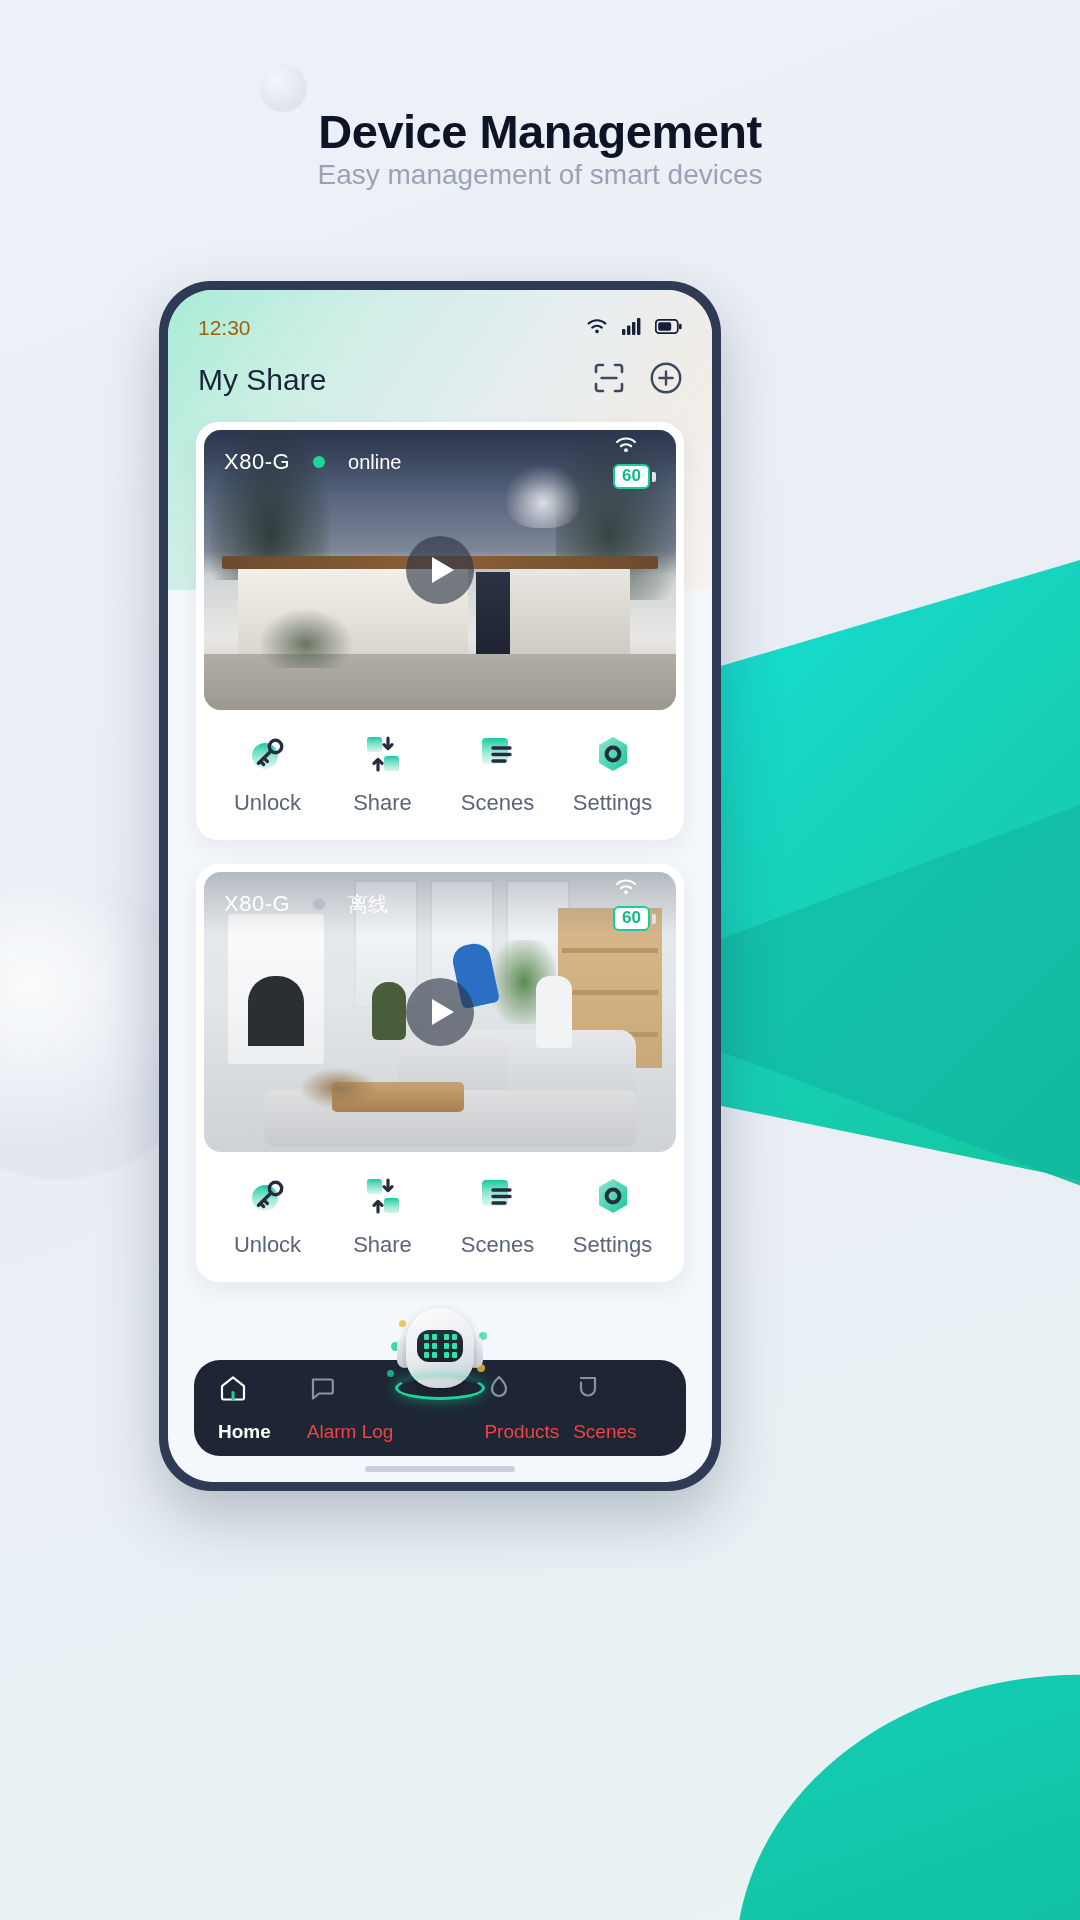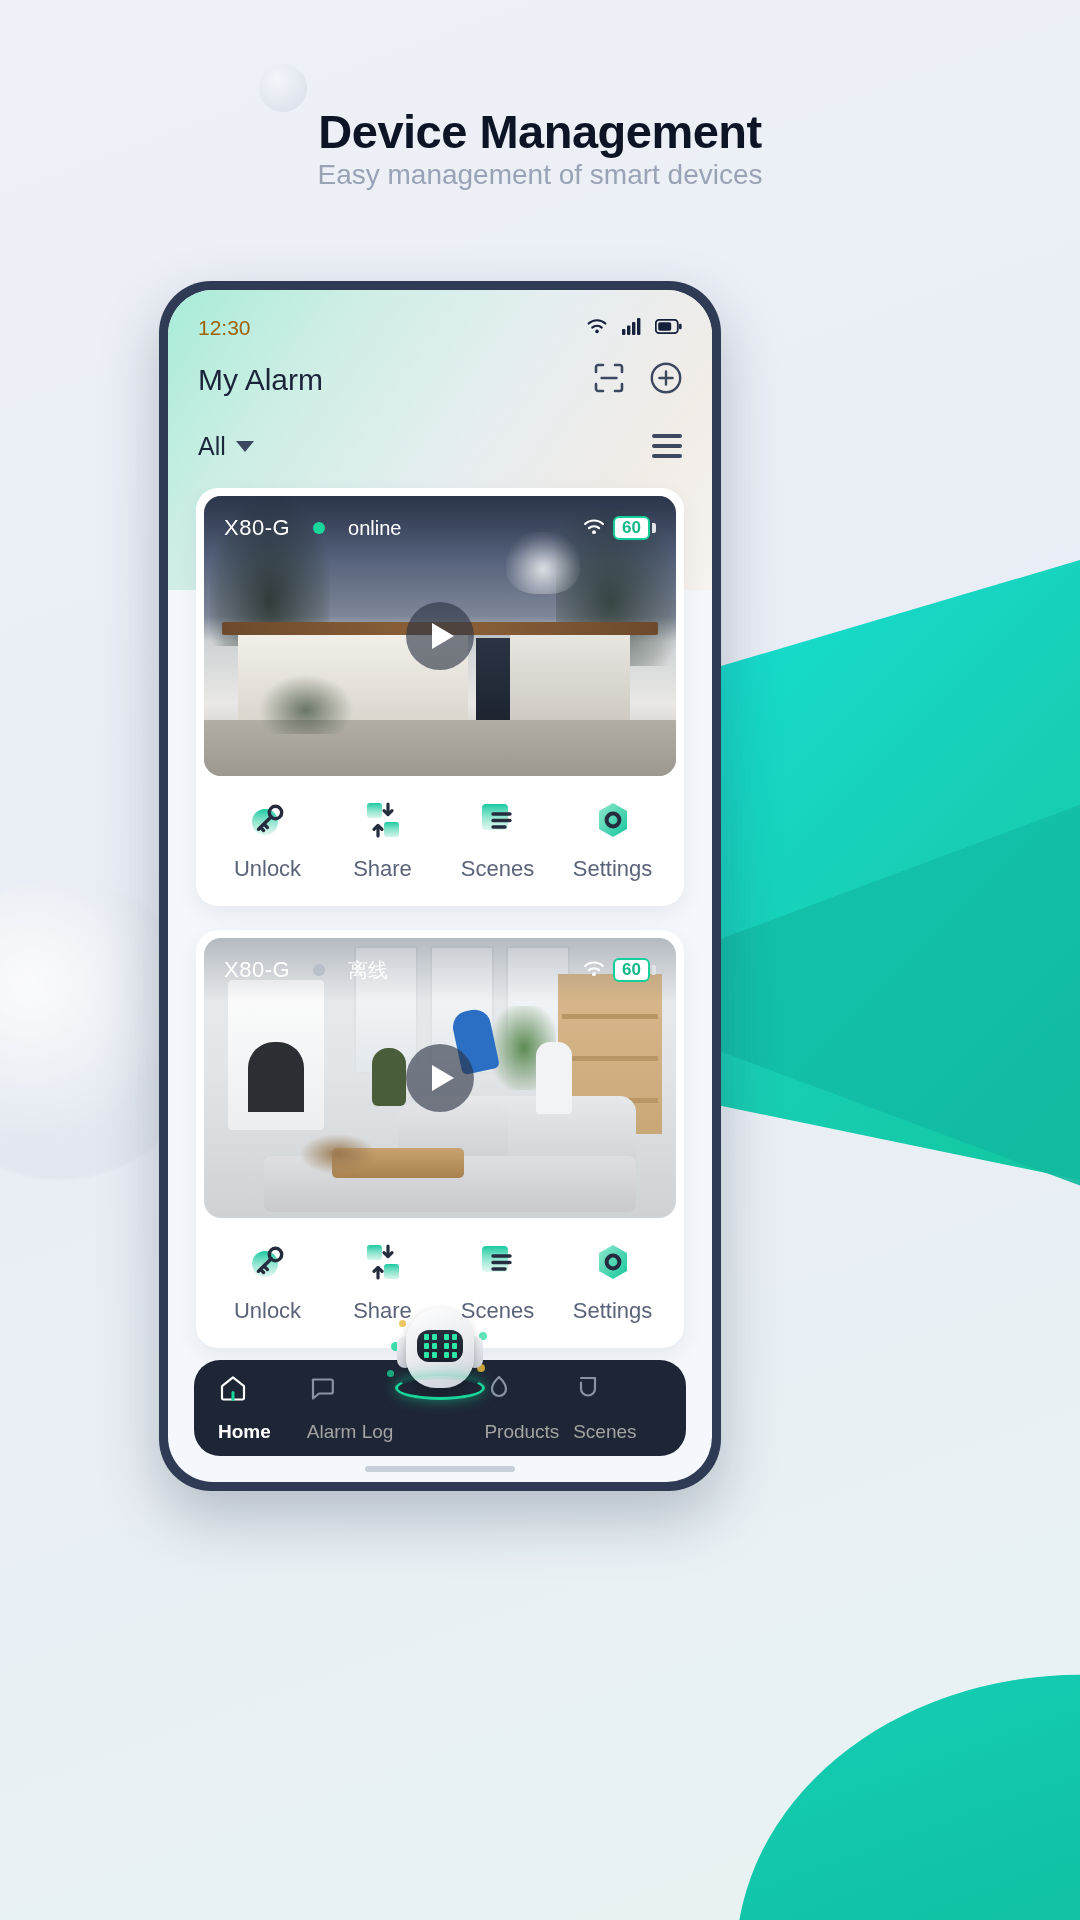--- a/index.html
+++ b/index.html
@@ -142,21 +142,21 @@
      background:radial-gradient(ellipse at 50% 50%, #9a7a51, transparent 72%); }
 
   .dev-head{ position:absolute; top:0; left:0; right:0; height:64px;
      display:flex; align-items:center; justify-content:space-between; padding:0 20px;
      background:linear-gradient(180deg,rgba(18,26,44,.42),rgba(18,26,44,0)); }
   .dev-head.light{ background:linear-gradient(180deg,rgba(60,70,85,.30),rgba(60,70,85,0)); }
   .dev-left{ display:flex; align-items:center; gap:23px; }
   .dev-name{ font-size:22px; color:#fff; font-weight:400; letter-spacing:.5px; }
   .dot{ width:12px; height:12px; border-radius:50%; display:inline-block; }
   .dev-state{ font-size:20px; color:#fff; }
-  .dev-right{ display:flex; align-items:center; gap:6px; }
+  .dev-right{ display:flex; gap:6px;flex-direction:column; }
   .batt{ display:flex; align-items:center; }
   .batt-body{ border:2px solid #13cf9a; border-radius:6px; background:#fff;
      padding:1px 7px; font-size:17px; color:#13b98a; font-weight:700; line-height:1.1;}
   .batt-cap{ width:4px;height:10px;background:#dfe3e6;border-radius:0 2px 2px 0;margin-left:2px;}
 
   .playbtn{ position:absolute; left:50%; top:50%; transform:translate(-50%,-50%);
      width:68px;height:68px;border-radius:50%;background:rgba(42,50,66,.62);
      display:flex;align-items:center;justify-content:center; }
   .playbtn .tri{ width:0;height:0;border-left:22px solid #fff;
      border-top:13px solid transparent;border-bottom:13px solid transparent; margin-left:6px;}
@@ -164,21 +164,21 @@
   .actions{ display:flex; justify-content:space-around; padding:22px 6px 24px 6px; }
   .action{ display:flex; flex-direction:column; align-items:center; gap:14px; width:118px;}
   .action-label{ font-size:22px; color:#5a6378; }
   .ic{ width:44px; height:44px; position:relative; }
 
   
   .bottomwrap{ padding:0 26px 26px 26px; position:relative; }
   .navbar{ background:#1e2635; border-radius:26px; height:96px;
      display:flex; align-items:center; justify-content:space-between; padding:0 24px; position:relative; }
   .navitem{ display:flex; flex-direction:column; align-items:flex-start; gap:14px; width:96px; }
-  .navitem .lab{ font-size:19px; color:#a3a3a3; }
+  .navitem .lab{ font-size:19px; color:#ef4444; }
   .navitem.active .lab{ color:#fff; font-weight:700; }
   .nav-spacer{ width:96px; }
   .fab{ position:absolute; left:50%; transform:translateX(-50%); top:-52px;
      width:104px; height:124px; display:flex; align-items:flex-start; justify-content:center; }
   .robot{ position:relative; width:86px; height:88px; }
   .robot .helm{ position:absolute; left:9px; top:0; width:68px;height:80px;
      border-radius:34px 34px 30px 30px;
      background:linear-gradient(160deg,#ffffff 0%,#e8eaee 55%,#c9ced6 100%);
      box-shadow:0 4px 10px rgba(0,0,0,.25);}
   .robot .visor{ position:absolute; left:20px; top:22px; width:46px;height:32px;
@@ -239,48 +239,37 @@
          <svg width="27" height="15" viewBox="0 0 27 15">
                 <rect x="0.8" y="0.8" width="22" height="13.4" rx="3.4" stroke="#16203a" stroke-width="1.8" fill="none"></rect>
                 <rect x="3.2" y="3.2" width="13" height="8.6" rx="1.8" fill="#16203a"></rect>
                 <rect x="24" y="4.8" width="2.6" height="5.4" rx="1.2" fill="#16203a"></rect>
               </svg>
        </span>
      </div>
    </div>
 
    <div class="appbar">
-     <div class="home-title">My Alarm</div>
+     <div class="home-title">My Share</div>
      <div class="appbar-actions">
        <span>
          <svg width="30" height="30" viewBox="0 0 30 30">
                 <path d="M2 9V4.2A2.2 2.2 0 014.2 2H9M21 2h4.8A2.2 2.2 0 0128 4.2V9M28 21v4.8a2.2 2.2 0 01-2.2 2.2H21M9 28H4.2A2.2 2.2 0 012 25.8V21" stroke="#3c4760" stroke-width="2.6" fill="none" stroke-linecap="round"></path>
                 <path d="M7.5 15h15" stroke="#3c4760" stroke-width="2.4" stroke-linecap="round"></path>
               </svg>
        </span>
        <span>
          <svg width="32" height="32" viewBox="0 0 32 32">
                 <circle cx="16" cy="16" r="14.2" stroke="#3c4760" stroke-width="2.4" fill="none"></circle>
                 <path d="M16 9.4v13.2M9.4 16h13.2" stroke="#3c4760" stroke-width="2.4" stroke-linecap="round"></path>
               </svg>
        </span>
      </div>
    </div>
 
-   <div class="filterbar">
-     <div class="filter-left">
-       <span class="filter-label">All</span>
-       <span class="caret"></span>
-     </div>
-     <div class="menu-lines">
-       <span></span>
-            <span></span>
-            <span></span>
-     </div>
-   </div>
 
    <div class="cards">
 
      <div class="card">
        <div class="preview">
          <div class="thumb-a">
            <div class="tree-l"></div>
                 <div class="tree-r"></div>
            <div class="deer"></div>
            <div class="roof"></div>

